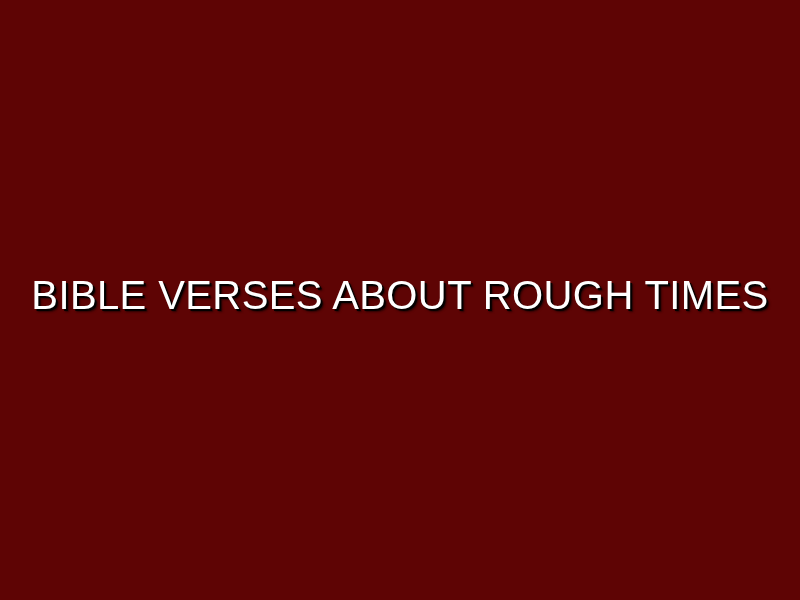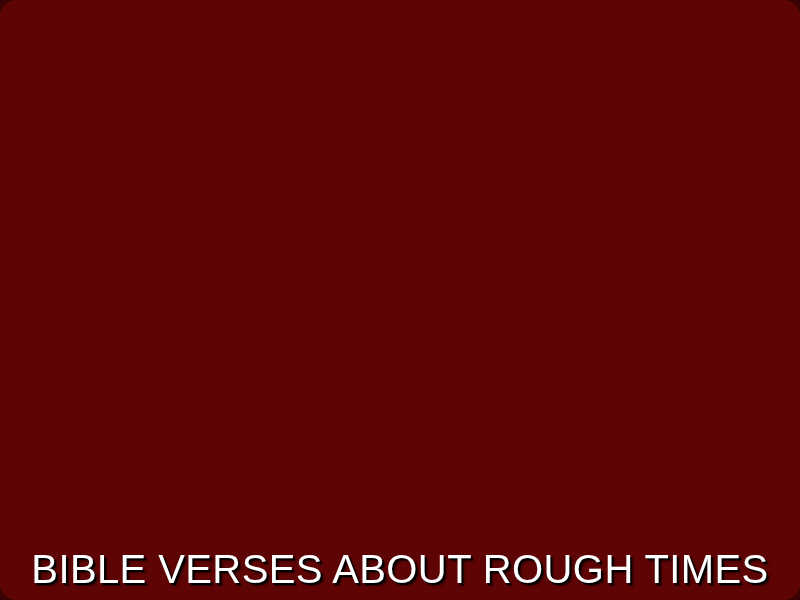--- a/index.html
+++ b/index.html
@@ -14,26 +14,25 @@
   }
 
   
   #title-card {
     position: relative;
     width: 800px;
     height: 600px;
     overflow: hidden;
     background-color: #5e0404;
     display: flex;
-    align-items: flex-end;
+    align-items: center;
     justify-content: center;
     box-sizing: border-box;
     
     padding-bottom: 10px;
-    border-radius: 16px;
   }
 
   
   #headline {
     margin: 0;
     padding: 0;
     color: #ffffff;
     font-family: "Liberation Sans", sans-serif;
     font-weight: 400;
     font-size: 40px;

